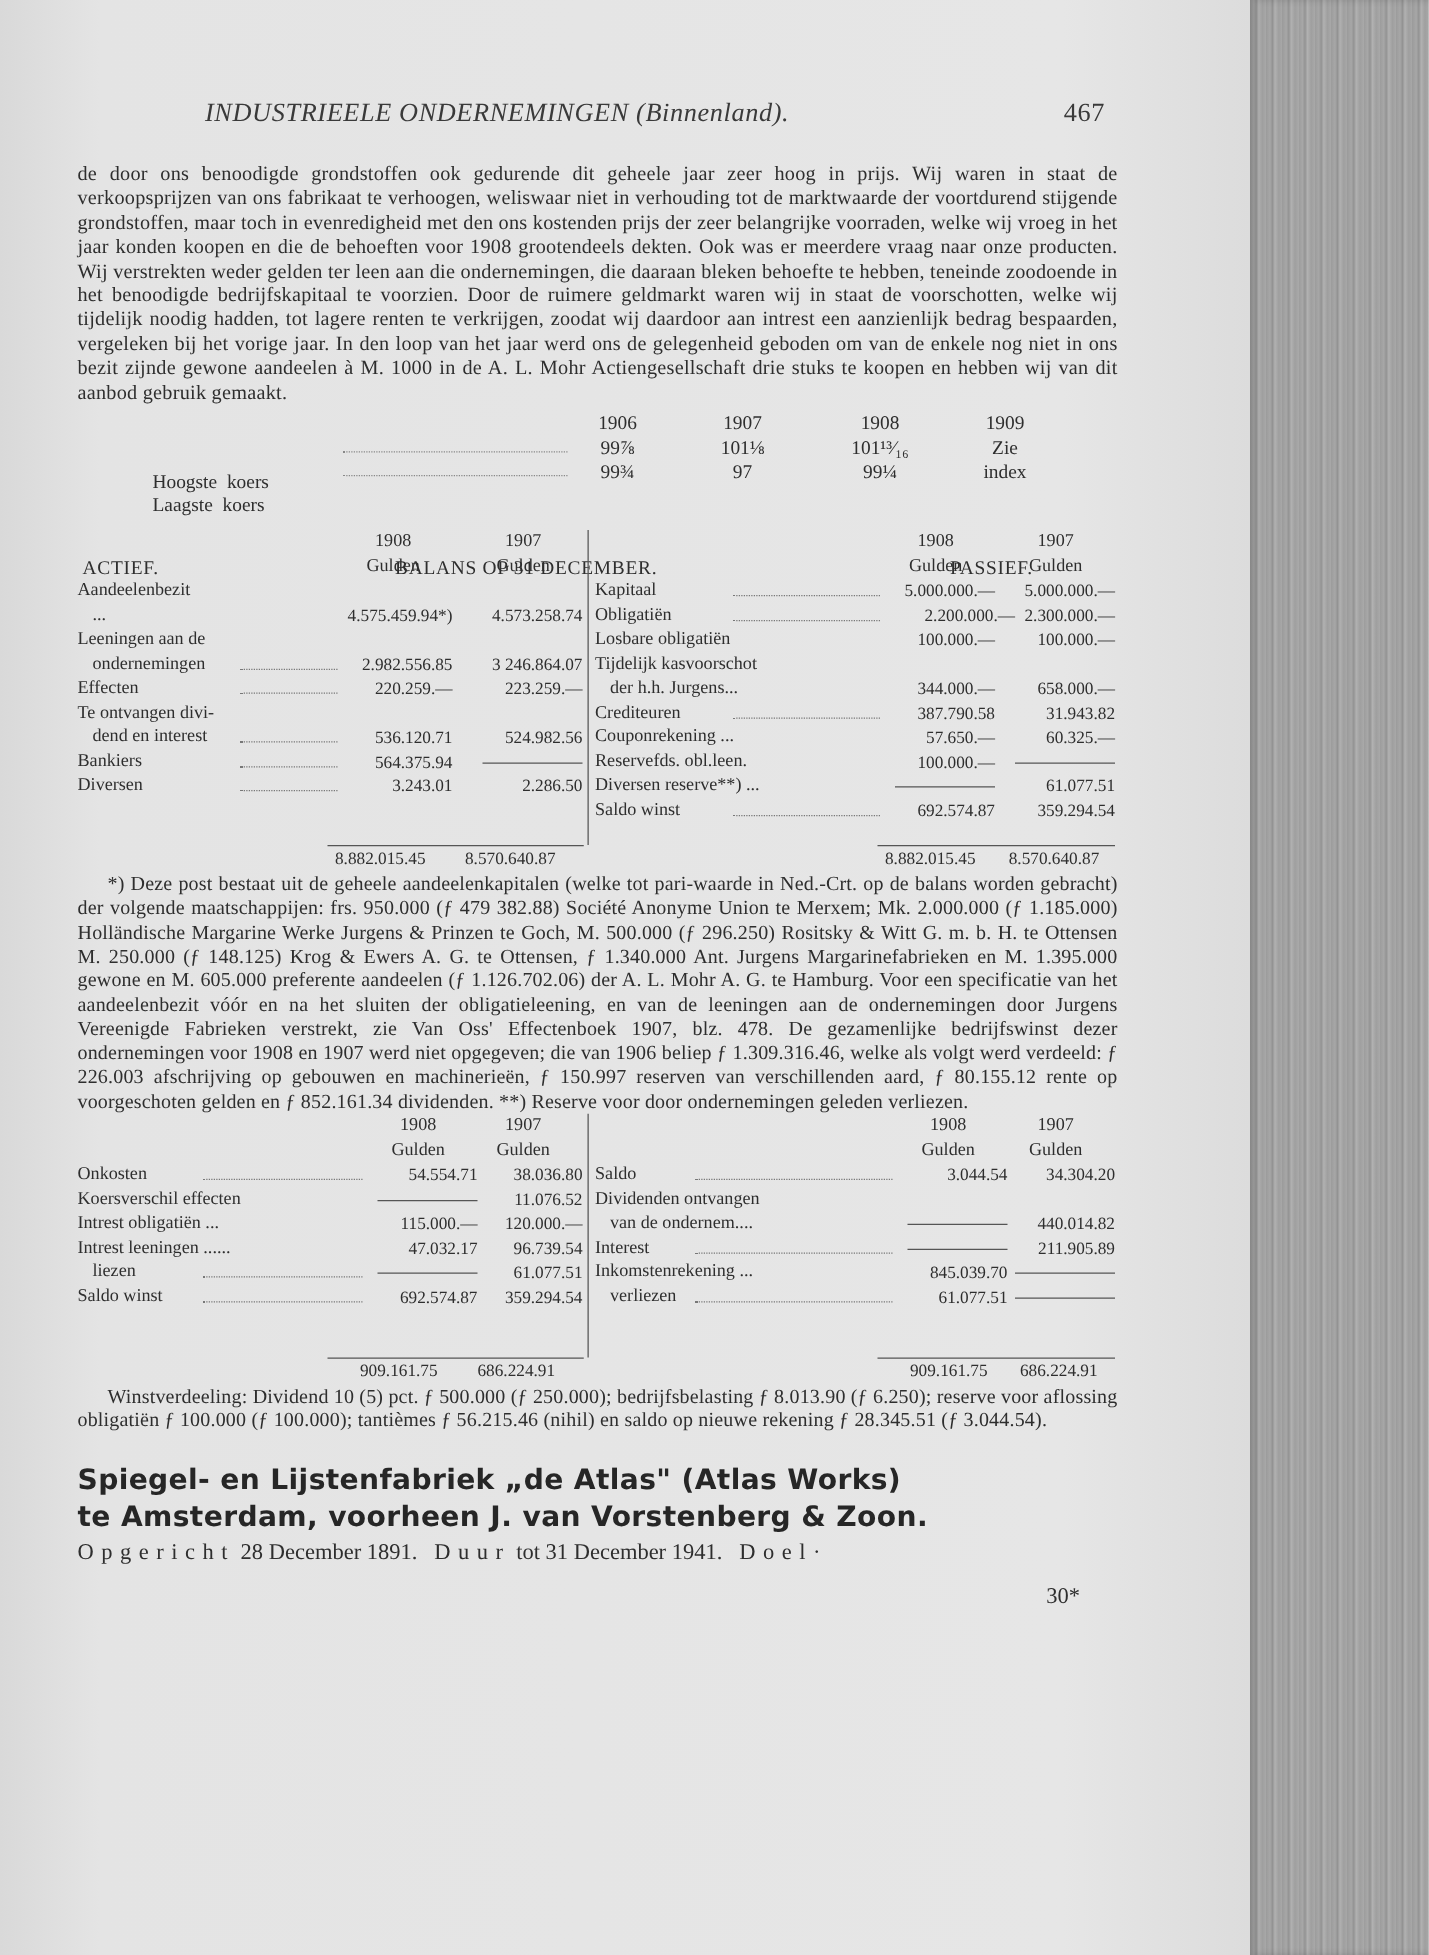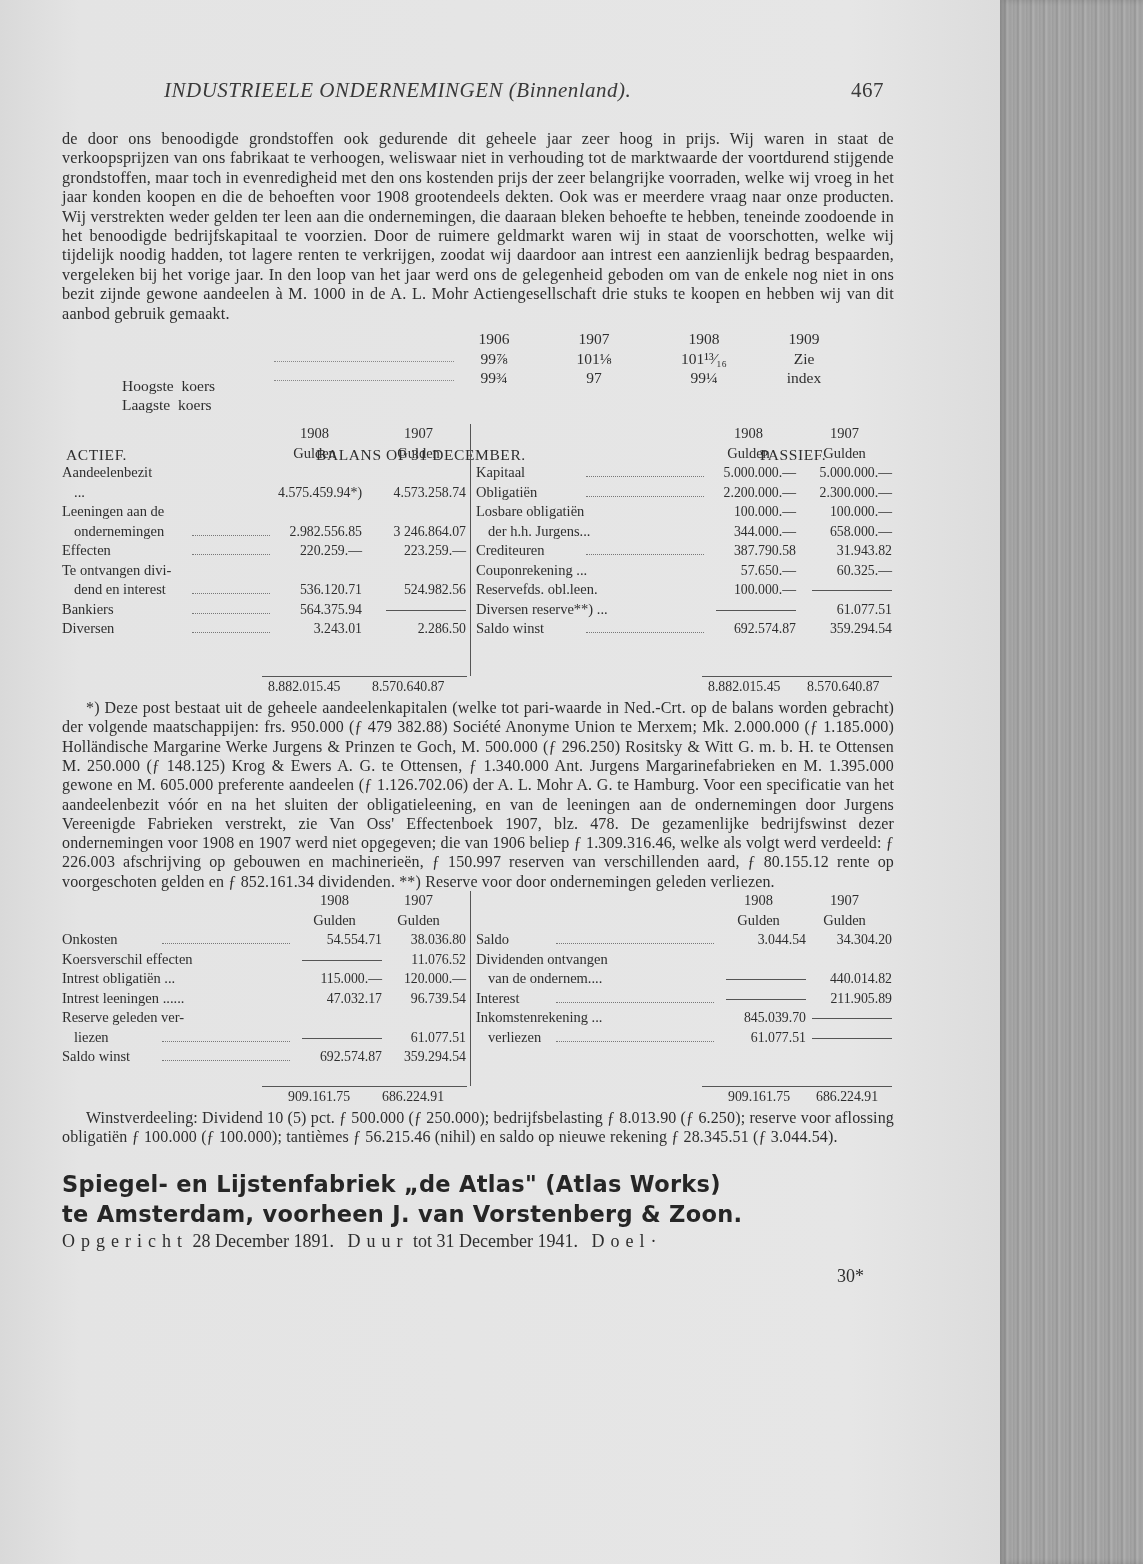--- a/index.html
+++ b/index.html
@@ -172,27 +172,30 @@
         </div>
         <div class="row">
           <span class="lbl">Kapitaal</span>
           <span class="dotfill" style="left: 110px; width: 118px;"></span>
           <span class="v1" style="left: 210px; width: 110px;">5.000.000.—</span>
           <span class="v2" style="left: 306px; width: 110px;">5.000.000.—</span>
         </div>
         <div class="row">
           <span class="lbl">Obligatiën</span>
           <span class="dotfill" style="left: 110px; width: 118px;"></span>
-          <span class="v1" style="left: 210px; width: 110px;">2.200.000.—</span>
+          <span class="v1" style="left: 226px; width: 110px;">2.200.000.—</span>
           <span class="v2" style="left: 306px; width: 110px;">2.300.000.—</span>
         </div>
         <div class="row">
           <span class="lbl">Losbare obligatiën</span>
           <span class="v1" style="left: 210px; width: 110px;">100.000.—</span>
           <span class="v2" style="left: 306px; width: 110px;">100.000.—</span>
+        </div>
+        <div class="row">
+          <span class="lbl">Tijdelijk kasvoorschot</span>
         </div>
         <div class="row">
           <span class="lbl ind">der h.h. Jurgens...</span>
           <span class="v1" style="left: 210px; width: 110px;">344.000.—</span>
           <span class="v2" style="left: 306px; width: 110px;">658.000.—</span>
         </div>
         <div class="row">
           <span class="lbl">Crediteuren</span>
           <span class="dotfill" style="left: 110px; width: 118px;"></span>
           <span class="v1" style="left: 210px; width: 110px;">387.790.58</span>
@@ -260,23 +263,20 @@
         </div>
         <div class="row">
           <span class="lbl">Intrest obligatiën ...</span>
           <span class="v1" style="left: 210px; width: 110px;">115.000.—</span>
           <span class="v2" style="left: 294px; width: 110px;">120.000.—</span>
         </div>
         <div class="row">
           <span class="lbl">Intrest leeningen ......</span>
           <span class="v1" style="left: 210px; width: 110px;">47.032.17</span>
           <span class="v2" style="left: 294px; width: 110px;">96.739.54</span>
-        </div>
-        <div class="row">
-          <span class="lbl">Reserve geleden ver-</span>
         </div>
         <div class="row">
           <span class="lbl ind">liezen</span>
           <span class="dotfill" style="left: 100px; width: 128px;"></span>
           <span class="v1" style="left: 210px; width: 110px;"><span class="dash"></span></span>
           <span class="v2" style="left: 294px; width: 110px;">61.077.51</span>
         </div>
         <div class="row">
           <span class="lbl">Saldo winst</span>
           <span class="dotfill" style="left: 100px; width: 128px;"></span>

